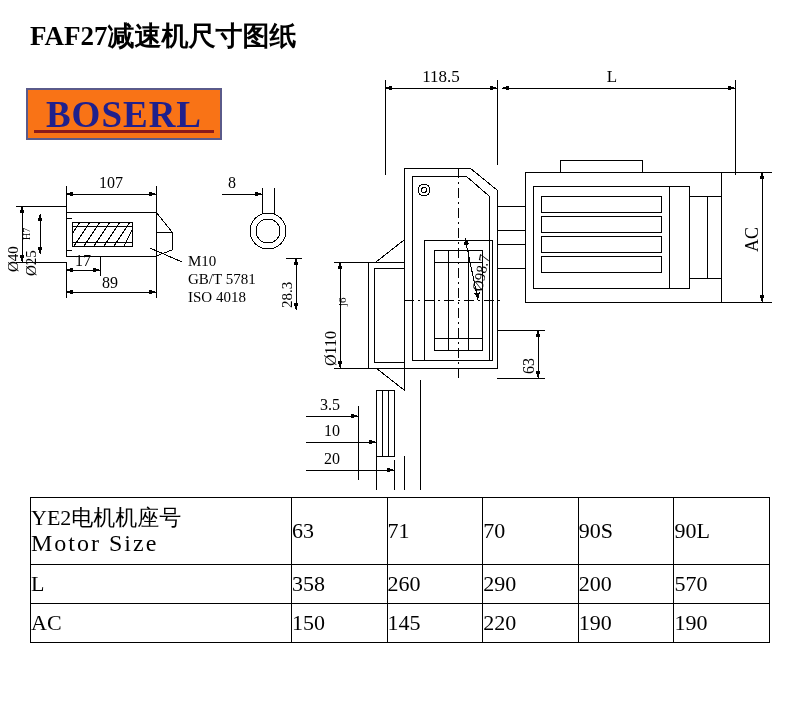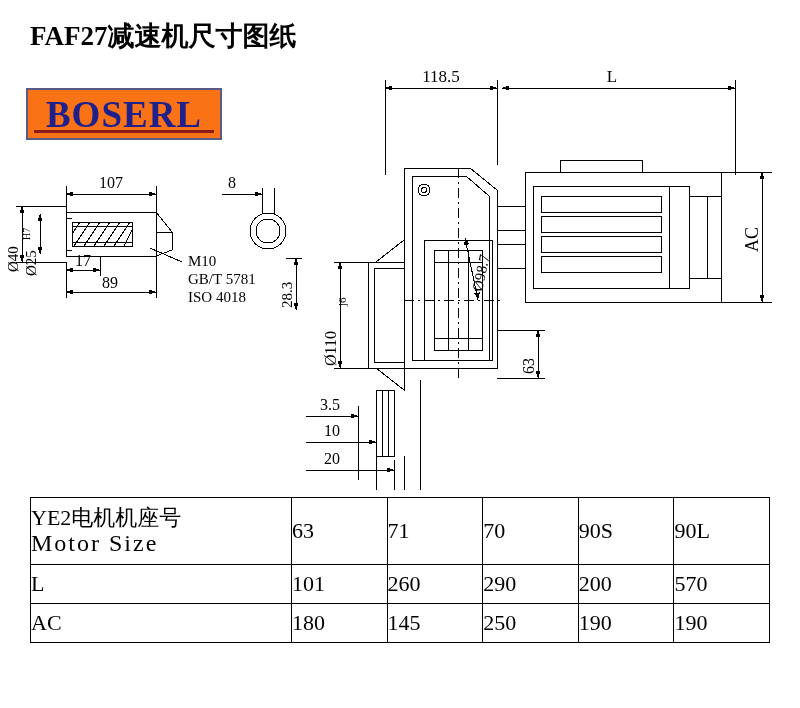--- a/index.html
+++ b/index.html
@@ -302,30 +302,30 @@
           <div class="head-label-line2">Motor Size</div>
         </td>
         <td>63</td>
         <td>71</td>
         <td>70</td>
         <td>90S</td>
         <td>90L</td>
       </tr>
       <tr>
         <td class="label">L</td>
-        <td>101</td>
+        <td>358</td>
         <td>260</td>
         <td>290</td>
         <td>200</td>
         <td>570</td>
       </tr>
       <tr>
         <td class="label">AC</td>
-        <td>180</td>
+        <td>150</td>
         <td>145</td>
-        <td>250</td>
+        <td>220</td>
         <td>190</td>
         <td>190</td>
       </tr>
     </tbody>
   </table>
 
 </div>
 
 </body></html>

